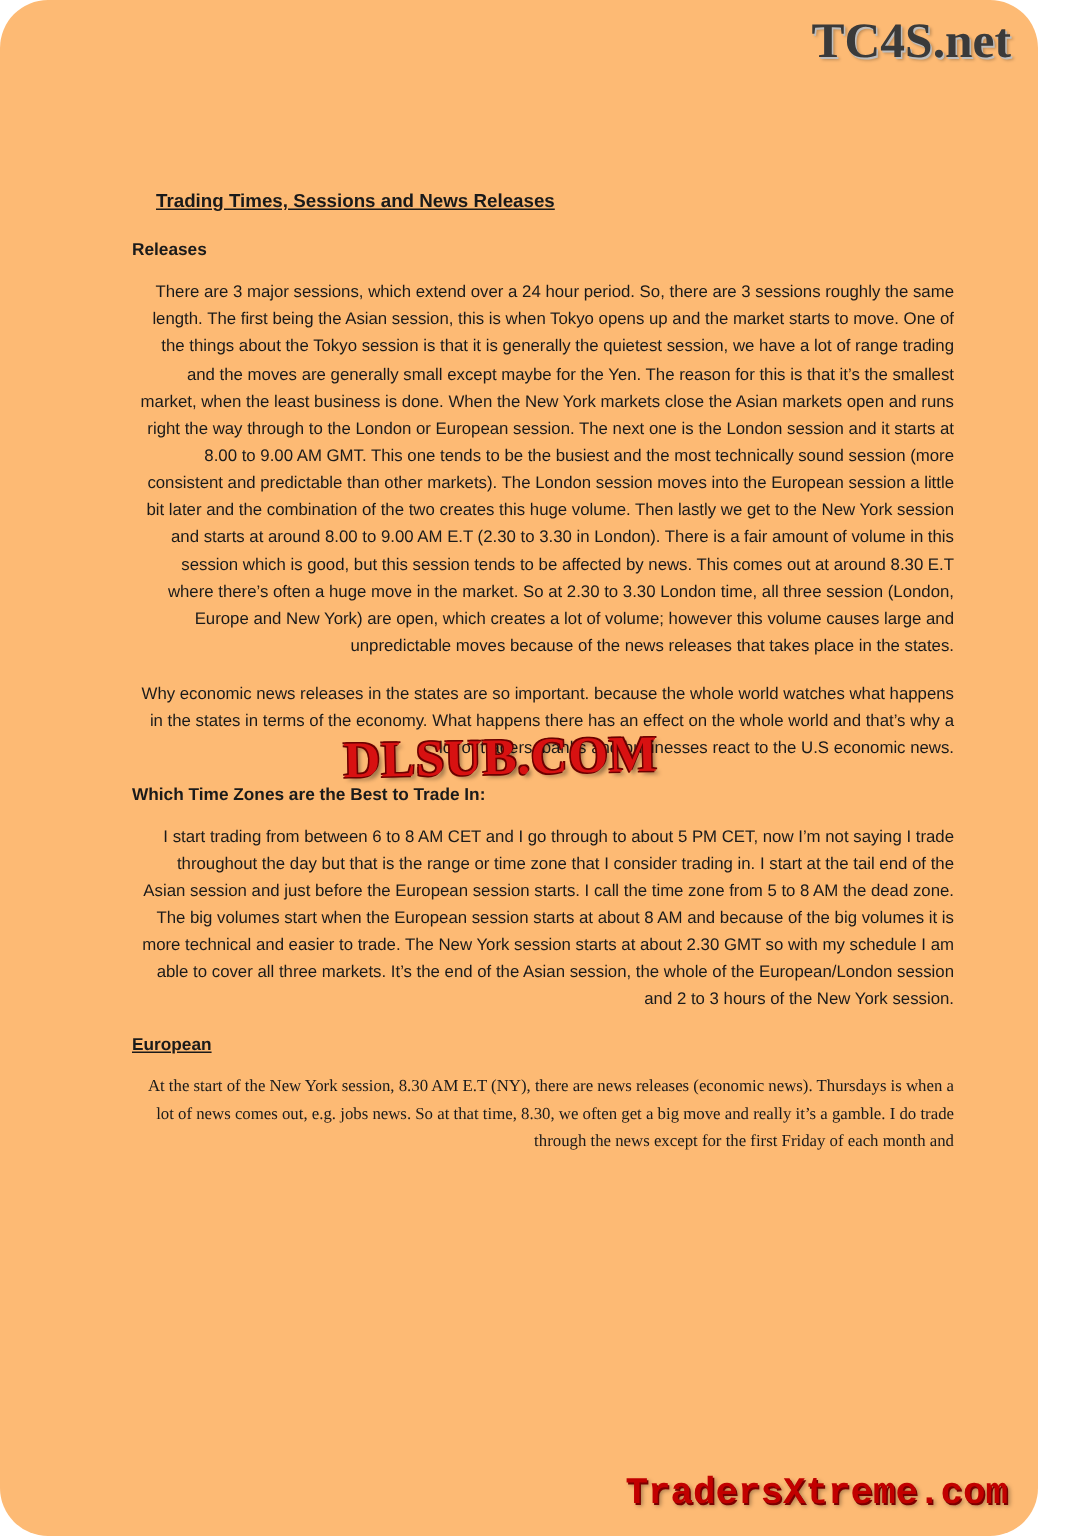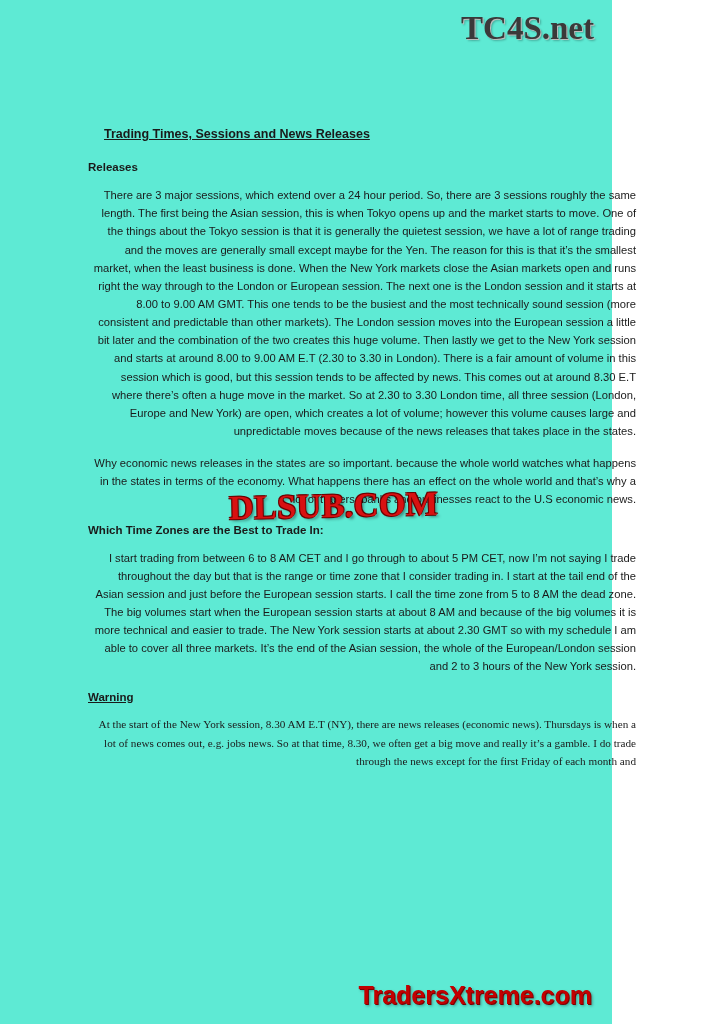--- a/index.html
+++ b/index.html
@@ -9,45 +9,46 @@
   }
   body {
     width: 724px;
     height: 1024px;
     position: relative;
     font-family: "Liberation Sans", sans-serif;
     overflow: hidden;
   }
   .page {
     position: relative;
-    width: 612px;
+    width: 692px;
     height: 1024px;
-    background: #5eead4;
+    background: #fdba74;
     box-sizing: border-box;
+    border-radius: 32px;
   }
 
   
   .brand-top {
     position: absolute;
     top: 10px;
     right: 18px;
     font-family: "Liberation Serif", serif;
     font-size: 33px;
     font-weight: bold;
     color: #3a3a3a;
     letter-spacing: 0px;
     text-shadow: 1px 1px 0 #bdbdbd, 2px 2px 2px rgba(0,0,0,0.25);
   }
 
   
   .brand-bottom {
     position: absolute;
     bottom: 14px;
     right: 20px;
-    font-family: Liberation Sans, sans-serif;
+    font-family: Liberation Mono, monospace;
     font-size: 25px;
     font-weight: bold;
     color: #c20000;
     text-shadow: 1px 1px 0 #7a0000, 2px 2px 3px rgba(0,0,0,0.35);
   }
 
   
   .stamp {
     position: absolute;
     top: 487px;
@@ -114,21 +115,21 @@
 
     <h1 class="doc-title">Trading Times, Sessions and News Releases</h1>
 
     <h2 class="section-heading">Releases</h2>
     <p class="para">There are 3 major sessions, which extend over a 24 hour period. So, there are 3 sessions roughly the same length. The first being the Asian session, this is when Tokyo opens up and the market starts to move. One of the things about the Tokyo session is that it is generally the quietest session, we have a lot of range trading and the moves are generally small except maybe for the Yen. The reason for this is that it’s the smallest market, when the least business is done. When the New York markets close the Asian markets open and runs right the way through to the London or European session. The next one is the London session and it starts at 8.00 to 9.00 AM GMT. This one tends to be the busiest and the most technically sound session (more consistent and predictable than other markets). The London session moves into the European session a little bit later and the combination of the two creates this huge volume. Then lastly we get to the New York session and starts at around 8.00 to 9.00 AM E.T (2.30 to 3.30 in London). There is a fair amount of volume in this session which is good, but this session tends to be affected by news. This comes out at around 8.30 E.T where there’s often a huge move in the market. So at 2.30 to 3.30 London time, all three session (London, Europe and New York) are open, which creates a lot of volume; however this volume causes large and unpredictable moves because of the news releases that takes place in the states.</p>
     <p class="para">Why economic news releases in the states are so important. because the whole world watches what happens in the states in terms of the economy. What happens there has an effect on the whole world and that’s why a lot of traders, banks and businesses react to the U.S economic news.</p>
 
     <h2 class="section-heading">Which Time Zones are the Best to Trade In:</h2>
     <p class="para">I start trading from between 6 to 8 AM CET and I go through to about 5 PM CET, now I’m not saying I trade throughout the day but that is the range or time zone that I consider trading in. I start at the tail end of the Asian session and just before the European session starts. I call the time zone from 5 to 8 AM the dead zone.  The big volumes start when the European session starts at about 8 AM and because of the big volumes it is more technical and easier to trade. The New York session starts at about 2.30 GMT so with my schedule I am able to cover all three markets. It’s the end of the Asian session, the whole of the European/London session and 2 to 3 hours of the New York session.</p>
 
-    <h2 class="section-heading underlined">Warning</h2>
+    <h2 class="section-heading underlined">European</h2>
     <p class="para">At the start of the New York session, 8.30 AM E.T (NY), there are news releases (economic news). Thursdays is when a lot of news comes out, e.g. jobs news. So at that time, 8.30, we often get a big move and really it’s a gamble. I do trade through the news except for the first Friday of each month and</p>
 
   </div>
 
   <div class="stamp">DLSUB.COM</div>
 
   <div class="brand-bottom">TradersXtreme.com</div>
 
 </div>
 

